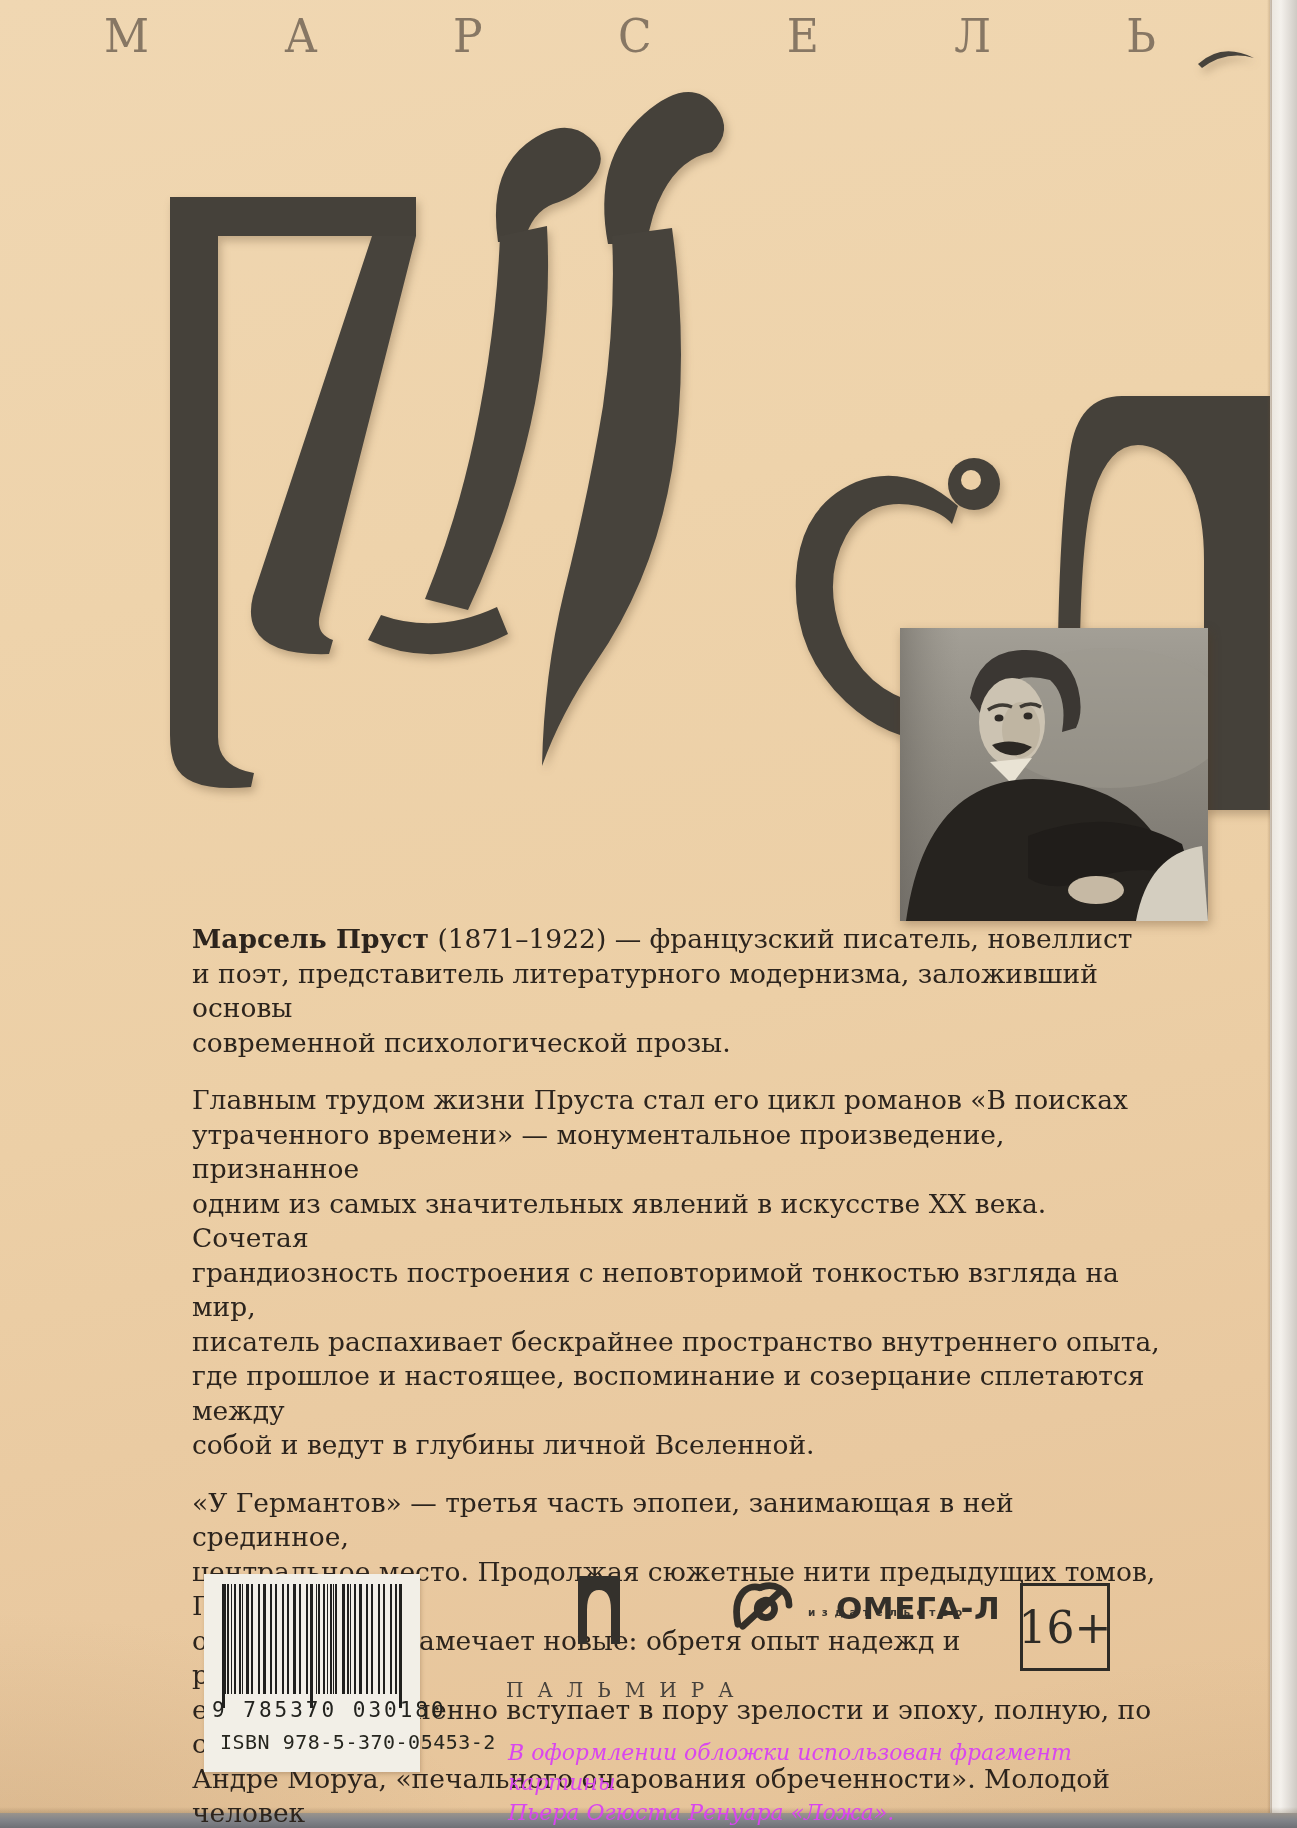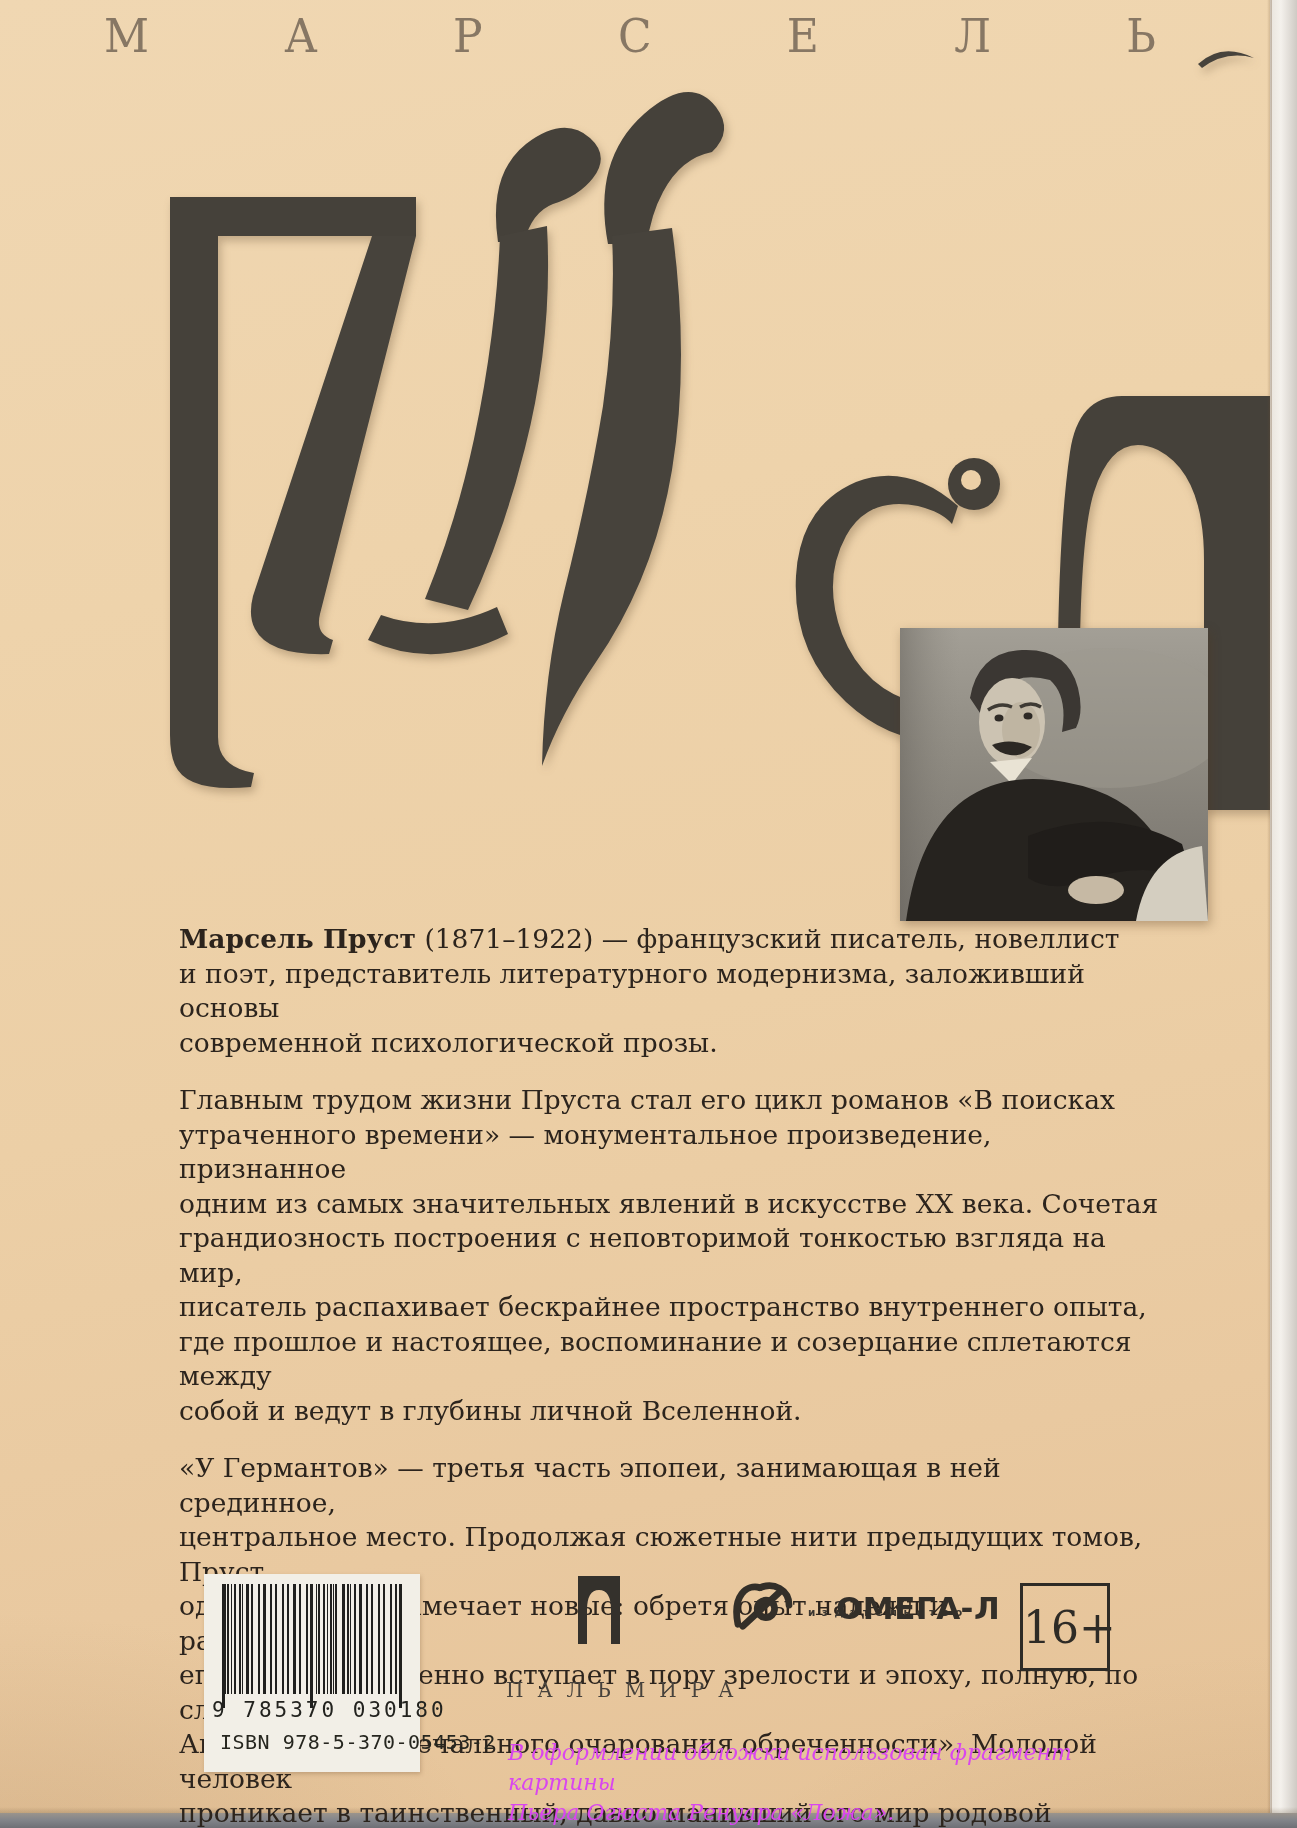--- a/index.html
+++ b/index.html
@@ -34,21 +34,21 @@
   .ink2{fill:#47433c;}
   .bg-dot{fill:#ecd0a7;}
 
   
   #photo{position:absolute;left:900px;top:628px;width:308px;height:293px;
     box-shadow:2px 4px 10px rgba(80,55,30,.35);z-index:4;}
 
   
   #about{position:absolute;left:175px;top:922px;width:985px;z-index:5;
     color:#2c241d;font-size:26.5px;line-height:34.5px;}
-  #about p{margin:0 0 23px 4px;white-space:pre-line;}
+  #about p{margin:0 0 23px 17px;white-space:pre-line;}
   #about b{font-weight:700;}
 
   
   #barcode-box{position:absolute;left:204px;top:1574px;width:216px;height:198px;
     background:#f2efe7;box-shadow:1px 2px 4px rgba(90,60,30,.25);z-index:6;}
   #bars{position:absolute;left:18px;top:10px;width:180px;height:110px;
     background:
       repeating-linear-gradient(90deg,#20201e 0 2px,transparent 2px 5px,#20201e 5px 7px,transparent 7px 12px),
       repeating-linear-gradient(90deg,transparent 0 3px,#20201e 3px 4px,transparent 4px 9px,#20201e 9px 10px,transparent 10px 17px);}
   .guard{position:absolute;top:10px;width:3px;height:124px;background:#20201e;}
@@ -64,21 +64,21 @@
     font-size:20px;letter-spacing:14px;color:#47423c;z-index:6;white-space:nowrap;}
 
   #omega{position:absolute;left:728px;top:1576px;width:260px;height:60px;z-index:6;}
   #omega-icon{position:absolute;left:0;top:2px;width:70px;height:54px;}
   #omega-tagline{position:absolute;left:80px;top:2px;font-family:"DejaVu Sans",sans-serif;
     font-size:10.5px;font-weight:700;letter-spacing:6.5px;color:#3a3630;white-space:nowrap;margin-top:28px;}
   #omega-name{position:absolute;left:78px;top:14px;font-family:"DejaVu Sans",sans-serif;
     font-size:31px;font-weight:700;letter-spacing:0.5px;color:#332f29;white-space:nowrap;margin-left:30px;}
 
   #age-badge{position:absolute;left:1020px;top:1583px;width:84px;height:82px;
-    border:3px solid #2e2b26;display:flex;align-items:center;justify-content:flex-start;
+    border:3px solid #2e2b26;display:flex;align-items:center;justify-content:center;
     font-size:44px;color:#2e2b26;z-index:6;background:transparent;}
 
   #credit{position:absolute;left:508px;top:1738px;width:620px;z-index:6;
     font-style:italic;font-size:22px;line-height:30px;color:#d946ef;white-space:pre-line;}
 </style>
 </head>
 <body>
 
 <div id="screen">
 

